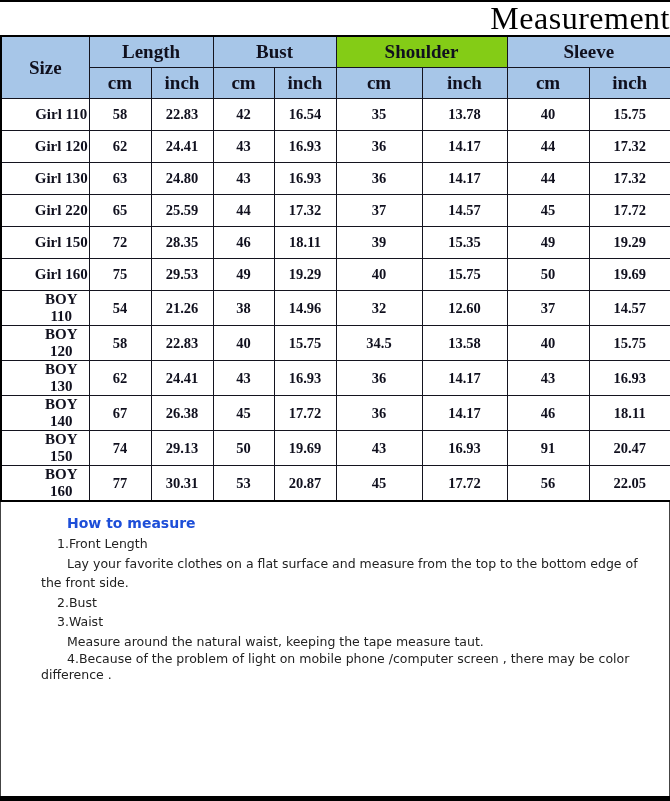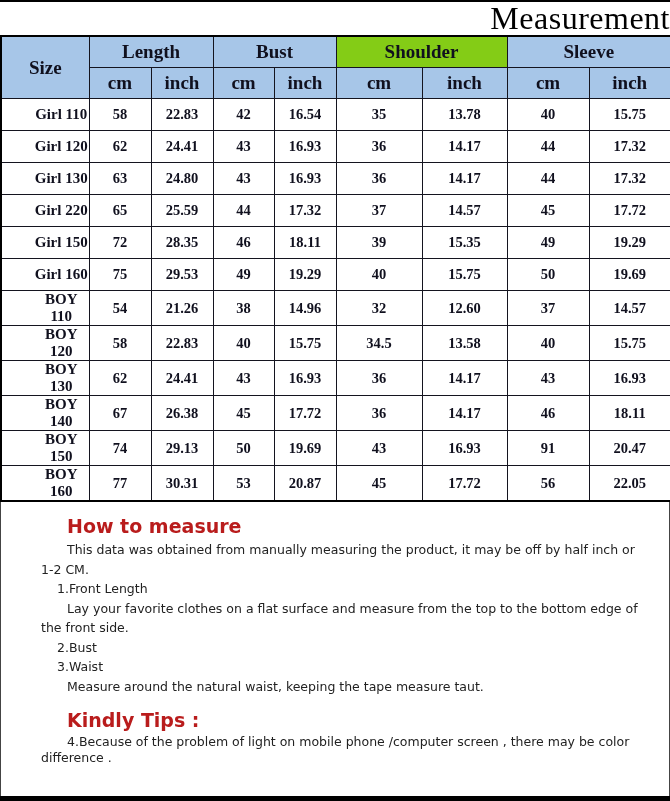--- a/index.html
+++ b/index.html
@@ -66,22 +66,22 @@
     border-left: 1.5px solid #444;
     border-right: 1.5px solid #444;
     padding: 13px 22px 0 40px;
     font-family: "DejaVu Sans", sans-serif;
     font-size: 12.5px;
     color: #222222;
     overflow: hidden;
   }
   .note-heading {
     font-weight: bold;
-    font-size: 19px;
-    color: #b91c1c;
+    font-size: 14px;
+    color: #1d4ed8;
     margin-left: 26px;
     margin-bottom: 3px;
   }
   .note-heading.tips {
     margin-top: 13px;
   }
   .howto-lines .line-para,
   .howto-lines .line-num {
     line-height: 19.5px;
   }
@@ -272,29 +272,27 @@
           <td>17.72</td>
           <td>56</td>
           <td>22.05</td>
         </tr>
       </tbody>
   </table>
 
   <div class="notes">
     <div class="note-heading">How to measure</div>
     <div class="howto-lines" id="howto-lines">
-        <div class="line-para">This data was obtained from manually measuring the product, it may be off by half inch or 1-2 CM.</div>
         <div class="line-num">1.Front Length</div>
         <div class="line-para">Lay your favorite clothes on a flat surface and measure from the top to the bottom edge of the front side.</div>
         <div class="line-num">2.Bust</div>
         <div class="line-num">3.Waist</div>
         <div class="line-para">Measure around the natural waist, keeping the tape measure taut.</div>
       </div>
 
-    <div class="note-heading tips">Kindly Tips :</div>
     <div class="tips-lines" id="tips-lines">
         <div class="line-para">4.Because of the problem of light on mobile phone /computer screen , there may be color difference .</div>
       </div>
   </div>
 
   <div class="bottom-bar"></div>
 
 </div>
 
 </body></html>

